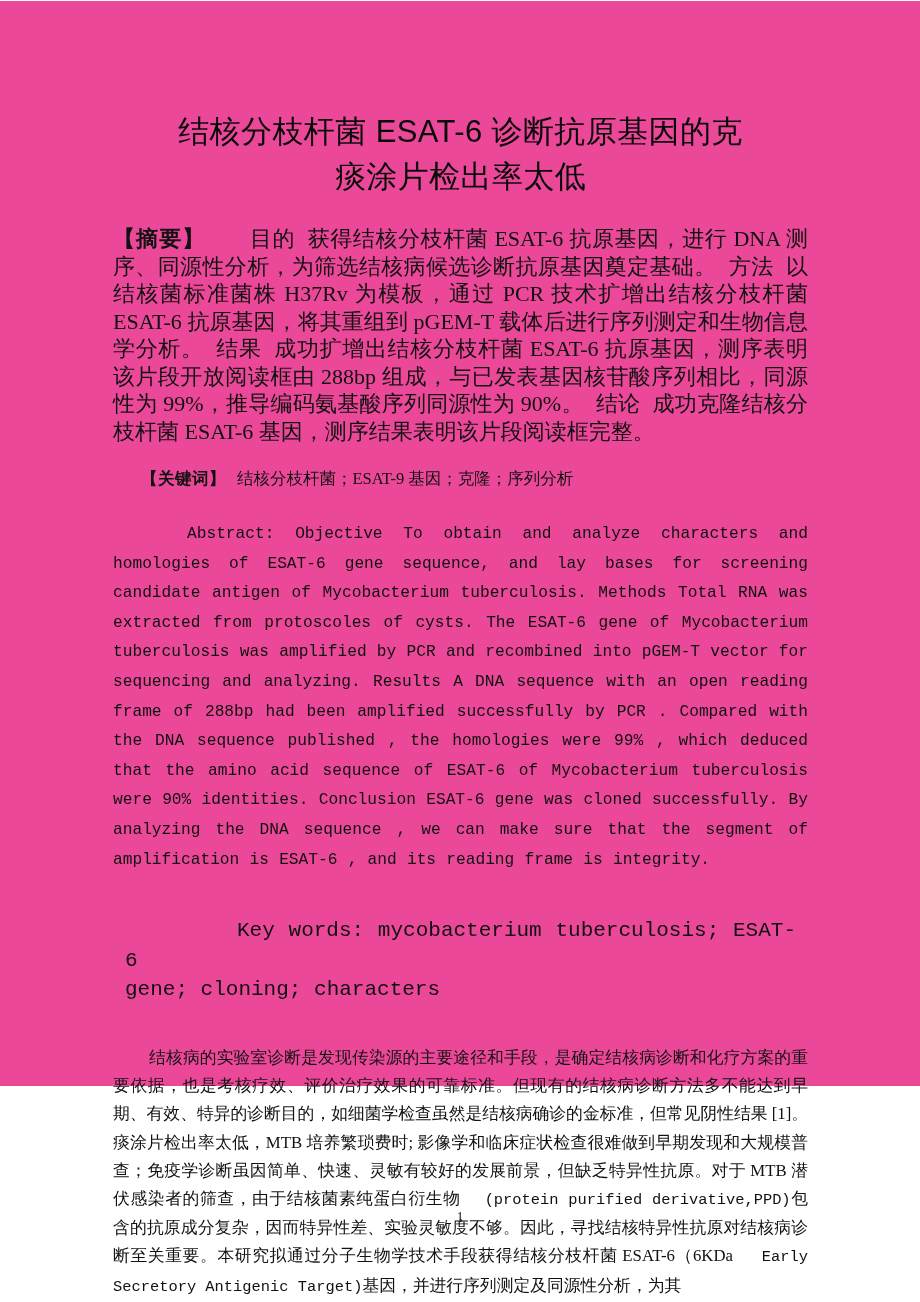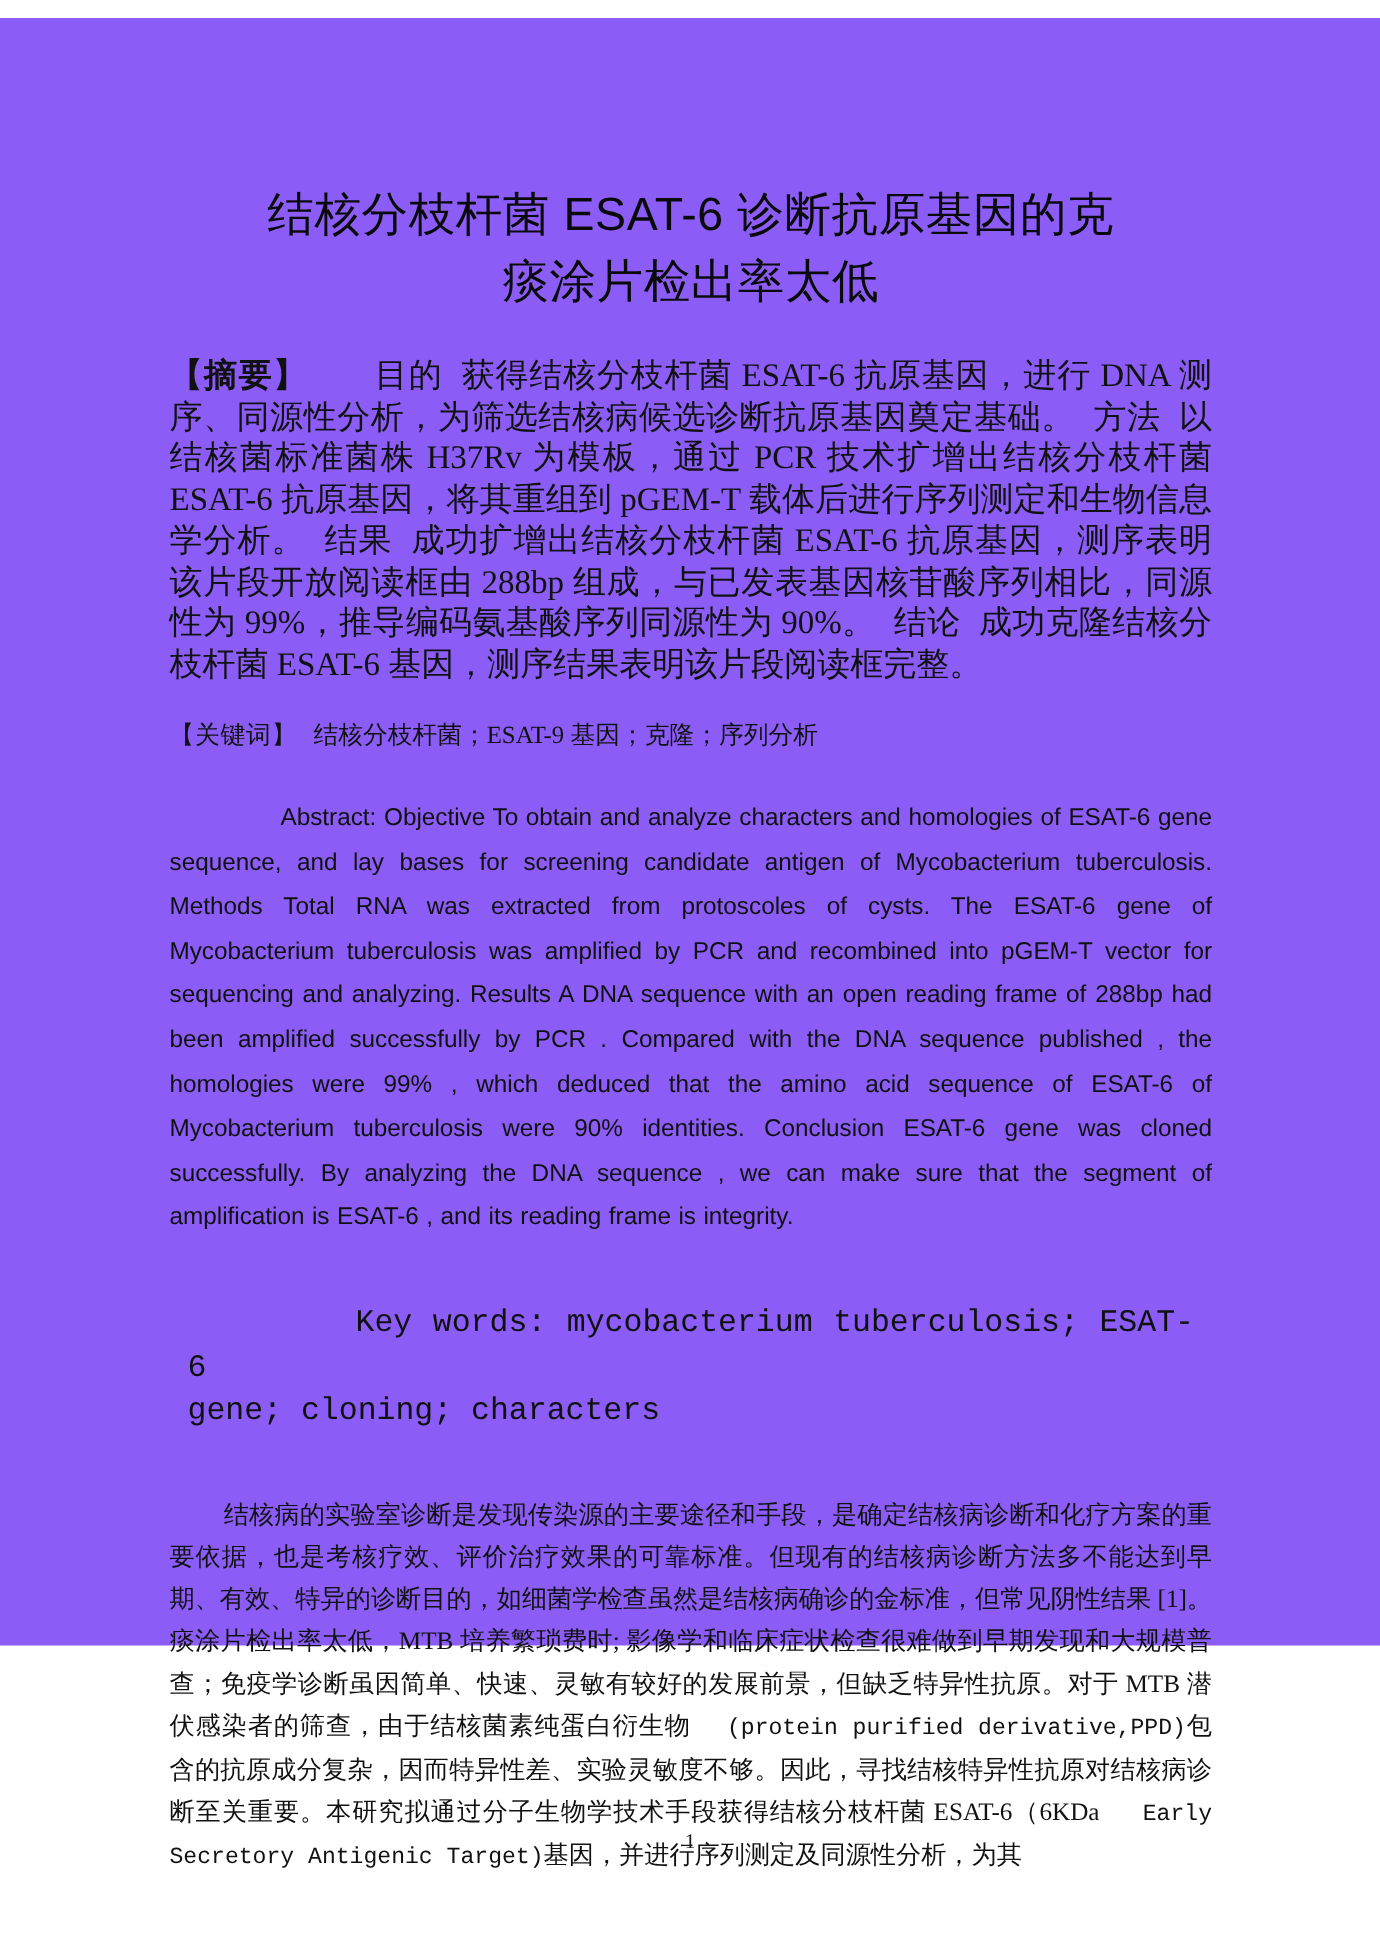--- a/index.html
+++ b/index.html
@@ -14,24 +14,24 @@
     position: relative;
     overflow: hidden;
     font-family: "Liberation Serif", "DejaVu Serif", serif;
     color: #000000;
     -webkit-font-smoothing: antialiased;
   }
 
   .page {
     position: absolute;
     left: 0;
-    top: 12px;
+    top: 1px;
     width: 920px;
     height: 1085px;
-    background: #8b5cf6;
+    background: #ec4899;
     box-sizing: border-box;
   }
 
   .content {
     position: absolute;
     left: 113px;
     top: 0;
     width: 695px;
   }
 
@@ -83,28 +83,28 @@
 
   
   .cn-keywords {
     margin: 0;
     padding-top: 21px;
     font-family: "Liberation Serif", "DejaVu Serif", serif;
     font-size: 16.5px;
     line-height: 26px;
     color: #111111;
   }
-  .cn-keywords .lbl { font-weight: 400; letter-spacing: 0.5px; }
+  .cn-keywords .lbl { font-weight: 700; letter-spacing: 0.5px; margin-left: 28px; }
   .cn-keywords .gapS { display: inline-block; width: 11px; }
 
   
   .en-abstract {
     margin: 0;
     padding-top: 28px;
-    font-family: Liberation Sans, sans-serif;
+    font-family: Liberation Mono, monospace;
     font-size: 16.2px;
     line-height: 29.6px;
     text-align: justify;
     text-align-last: left;
     word-spacing: 0.5px;
     color: #101010;
   }
   .en-abstract .indent { display: inline-block; width: 74px; }
 
   .en-keywords {

